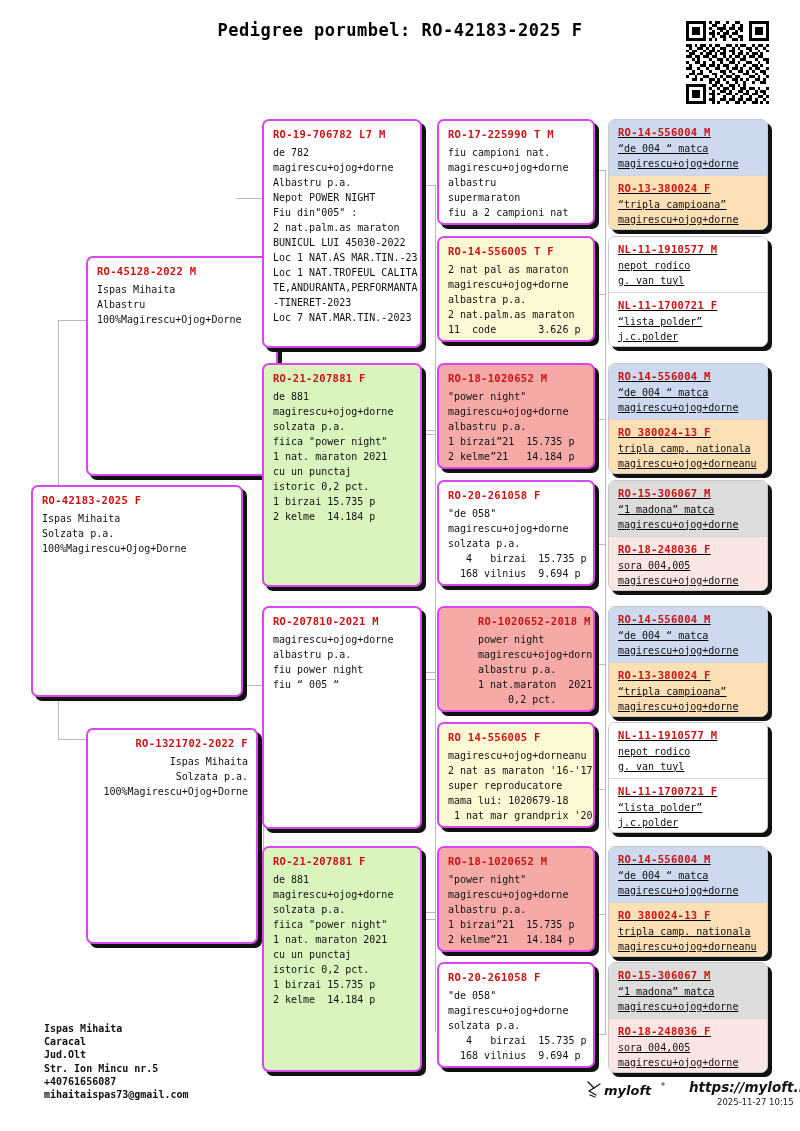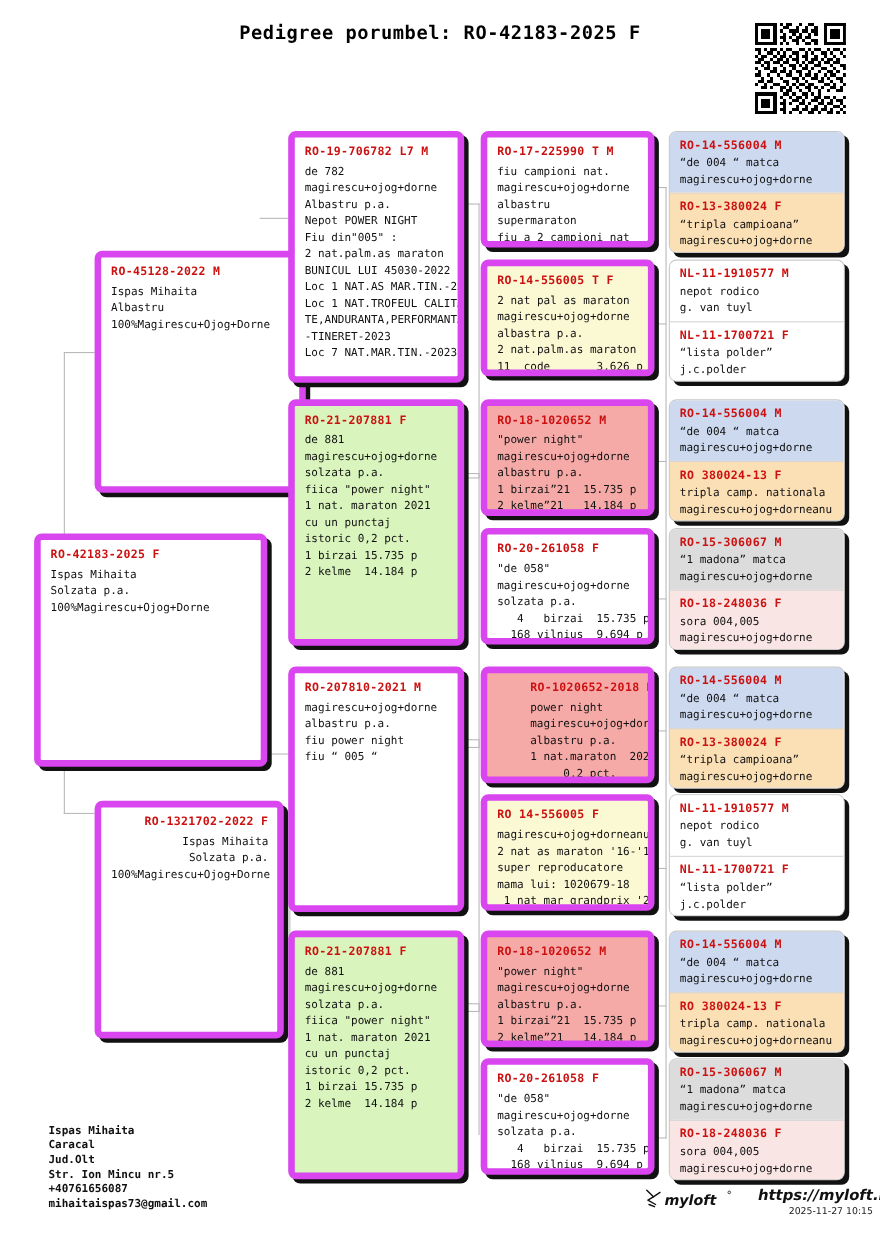--- a/index.html
+++ b/index.html
@@ -31,21 +31,21 @@
     position: absolute;
     left: 686px; top: 21px;
     width: 83px; height: 83px;
     background: #fff;
   }
   .qr-wrap svg { display: block; }
 
   
   .card {
     position: absolute;
-    border: 6px solid #d946ef;
+    border: 2px solid #d946ef;
     border-radius: 7px;
     background: #ffffff;
     box-shadow: 4px 4px 0 0 #111111;
     overflow: hidden;
     padding: 7px 8px 0 9px;
   }
   .card .ring {
     color: #cc1111;
     font-weight: bold;
     font-size: 10.5px;
@@ -66,20 +66,21 @@
     position: absolute;
     border: 1px solid #c8c8c8;
     border-radius: 7px;
     box-shadow: 4px 4px 0 0 #111111;
     overflow: hidden;
     background: #fff;
   }
   .splitcard .half {
     padding: 6px 8px 4px 9px;
     overflow: hidden;
+    text-decoration: underline;
   }
   .splitcard .half + .half { border-top: 1px solid #d5d5d5; }
   .splitcard .ring {
     color: #cc1111;
     font-weight: bold;
     font-size: 10.5px;
     letter-spacing: 0.3px;
     white-space: nowrap;
     display: block;
     margin-bottom: 4px;
@@ -402,21 +403,21 @@
 <div class="conn" style="left:588px; top:790px; width:18px; height:125px; border-right-width:1px; border-bottom-width:1px;"></div>
 <div class="conn" style="left:588px; top:915px; width:18px; height:120px; border-right-width:1px; border-bottom-width:1px;"></div>
 
 <div class="card" style="left:31px; top:485px; width:212px; height:212px; background:#ffffff;">
   <span class="ring">RO-42183-2025 F</span>
   <div class="body">Ispas Mihaita
 Solzata p.a.
 100%Magirescu+Ojog+Dorne</div>
 </div>
 
-<div class="card" style="left:86px; top:228px; width:192px; height:220px; background:#ffffff;">
+<div class="card" style="left:86px; top:256px; width:192px; height:220px; background:#ffffff;">
   <span class="ring">RO-45128-2022 M</span>
   <div class="body">Ispas Mihaita
 Albastru
 100%Magirescu+Ojog+Dorne</div>
 </div>
 
 <div class="card" style="left:86px; top:728px; width:172px; height:216px; background:#ffffff;text-align:right;">
   <span class="ring">RO-1321702-2022 F</span>
   <div class="body">Ispas Mihaita
 Solzata p.a.

